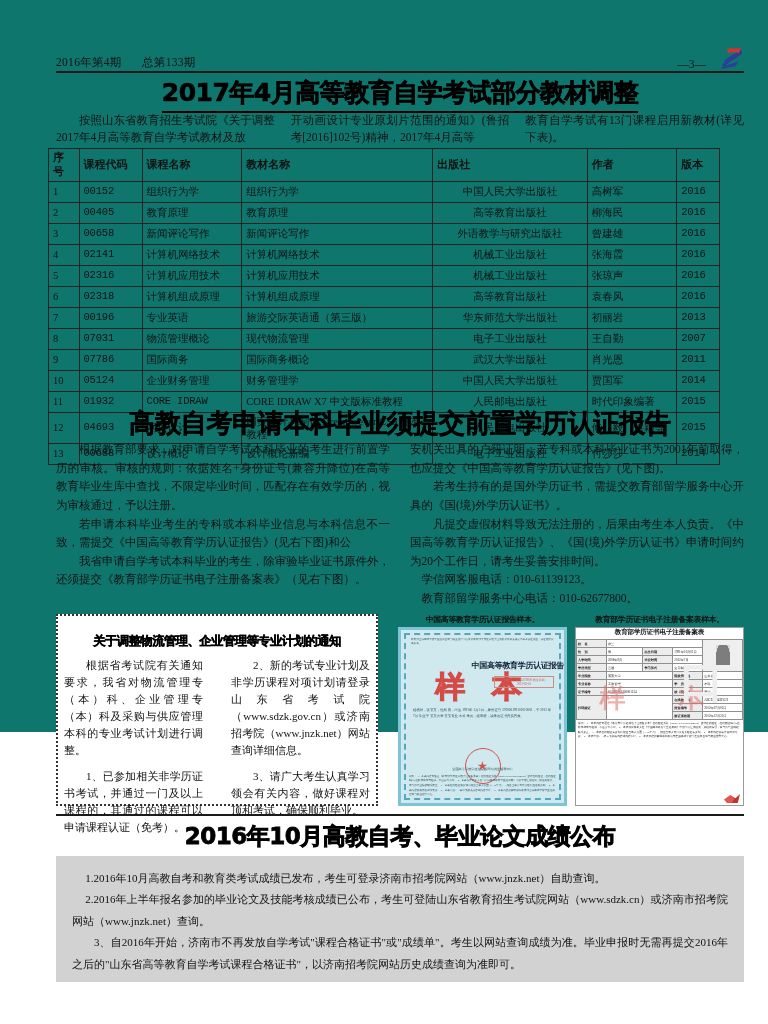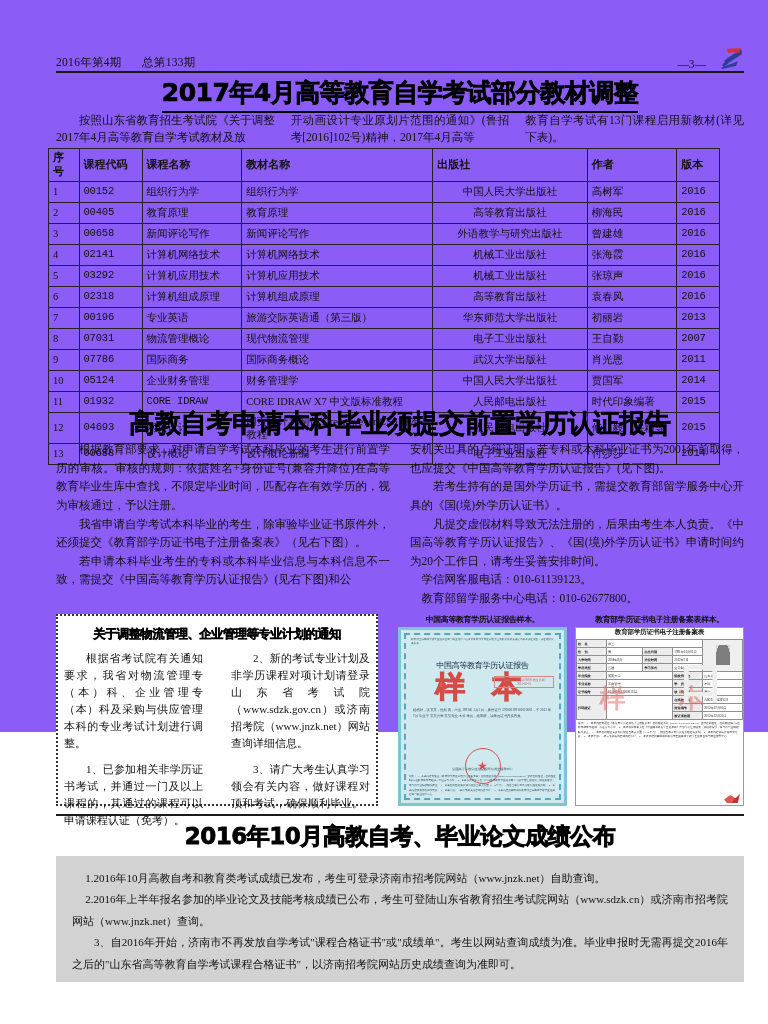--- a/index.html
+++ b/index.html
@@ -14,21 +14,21 @@
     font-family: "Liberation Serif", "DejaVu Serif", serif;
     color: #111;
     overflow: hidden;
   }
 
   .page {
     position: absolute;
     left: 0; top: 0;
     width: 768px;
     height: 732px;
-    background: #8b5cf6;
+    background: #0f766e;
   }
 
   
   .masthead {
     position: absolute;
     left: 56px; top: 44px;
     width: 688px;
     height: 26px;
     display: flex;
     align-items: flex-end;
@@ -175,21 +175,21 @@
   }
   .notice-title {
     text-align: center;
     font-family: "DejaVu Sans", sans-serif;
     font-weight: 700;
     font-size: 12.4px;
     letter-spacing: -0.6px;
     color: #000;
     -webkit-text-stroke: 0.4px #000;
     white-space: nowrap;
-    margin-top: 6px;
+    margin-top: 13px;
   }
   .notice-cols {
     display: flex;
     gap: 28px;
     margin-top: 7px;
     font-size: 11px;
     line-height: 1.55;
   }
   .notice-cols > div { flex: 1; text-align: justify; }
   .notice-cols p { margin: 0 0 9px 0; text-indent: 2em; }
@@ -242,23 +242,23 @@
     left: 10px; right: 10px; top: 8px;
     height: 16px;
     font-size: 2.6px;
     color: #355;
     line-height: 1.5;
     overflow: hidden;
   }
   .cert-a .cert-a-title {
     position: absolute;
     left: 0; right: 0; top: 30px;
-    text-align: center;
+    text-align: right;
     font-size: 8px;
-    font-weight: 400;
+    font-weight: 700;
     color: #123;
     letter-spacing: -0.3px;
   }
   .cert-a .stamp-word {
     position: absolute;
     left: 0; right: 0; top: 42px;
     text-align: center;
     font-family: "DejaVu Sans", sans-serif;
     font-size: 30px;
     font-weight: 700;
@@ -530,21 +530,21 @@
           <td class="c-num">4</td>
           <td class="c-code mono">02141</td>
           <td>计算机网络技术</td>
           <td>计算机网络技术</td>
           <td class="c-pub">机械工业出版社</td>
           <td class="c-author">张海霞</td>
           <td class="c-ver mono">2016</td>
         </tr>
         <tr>
           <td class="c-num">5</td>
-          <td class="c-code mono">03292</td>
+          <td class="c-code mono">02316</td>
           <td>计算机应用技术</td>
           <td>计算机应用技术</td>
           <td class="c-pub">机械工业出版社</td>
           <td class="c-author">张琼声</td>
           <td class="c-ver mono">2016</td>
         </tr>
         <tr>
           <td class="c-num">6</td>
           <td class="c-code mono">02318</td>
           <td>计算机组成原理</td>
@@ -618,22 +618,22 @@
         </tr>
       </tbody>
     </table>
   </div>
 
   <div class="title-2">高教自考申请本科毕业须提交前置学历认证报告</div>
 
   <div class="two-col">
     <div>
       <p>根据教育部要求，对申请自学考试本科毕业的考生进行前置学历的审核。审核的规则：依据姓名+身份证号(兼容升降位)在高等教育毕业生库中查找，不限定毕业时间，匹配存在有效学历的，视为审核通过，予以注册。</p>
+      <p>若申请本科毕业考生的专科或本科毕业信息与本科信息不一致，需提交《中国高等教育学历认证报告》(见右下图)和公</p>
       <p>我省申请自学考试本科毕业的考生，除审验毕业证书原件外，还须提交《教育部学历证书电子注册备案表》（见右下图）。</p>
-      <p>若申请本科毕业考生的专科或本科毕业信息与本科信息不一致，需提交《中国高等教育学历认证报告》(见右下图)和公</p>
     </div>
     <div>
       <p class="noindent">安机关出具的户籍证明；若专科或本科毕业证书为2001年前取得，也应提交《中国高等教育学历认证报告》(见下图)。</p>
       <p>若考生持有的是国外学历证书，需提交教育部留学服务中心开具的《国(境)外学历认证书》。</p>
       <p>凡提交虚假材料导致无法注册的，后果由考生本人负责。《中国高等教育学历认证报告》、《国(境)外学历认证书》申请时间约为20个工作日，请考生妥善安排时间。</p>
       <p class="phone">学信网客服电话：010-61139123。</p>
       <p class="phone">教育部留学服务中心电话：010-62677800。</p>
     </div>
   </div>
 

